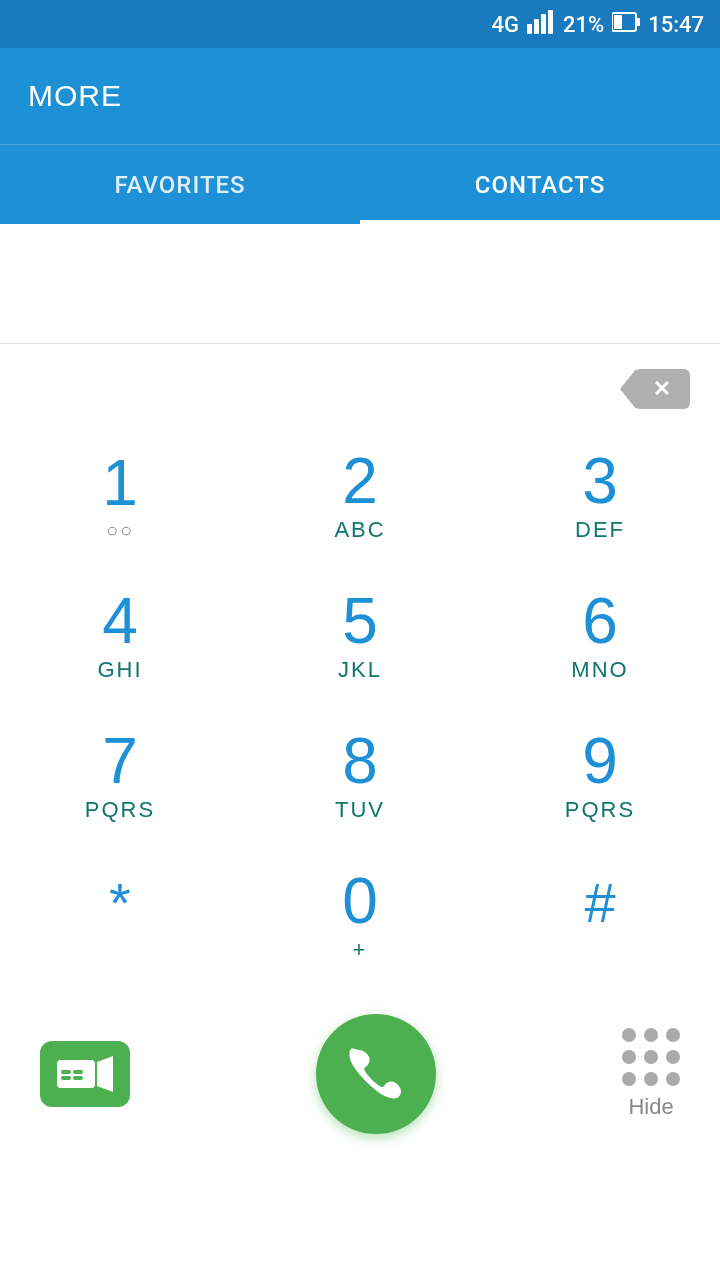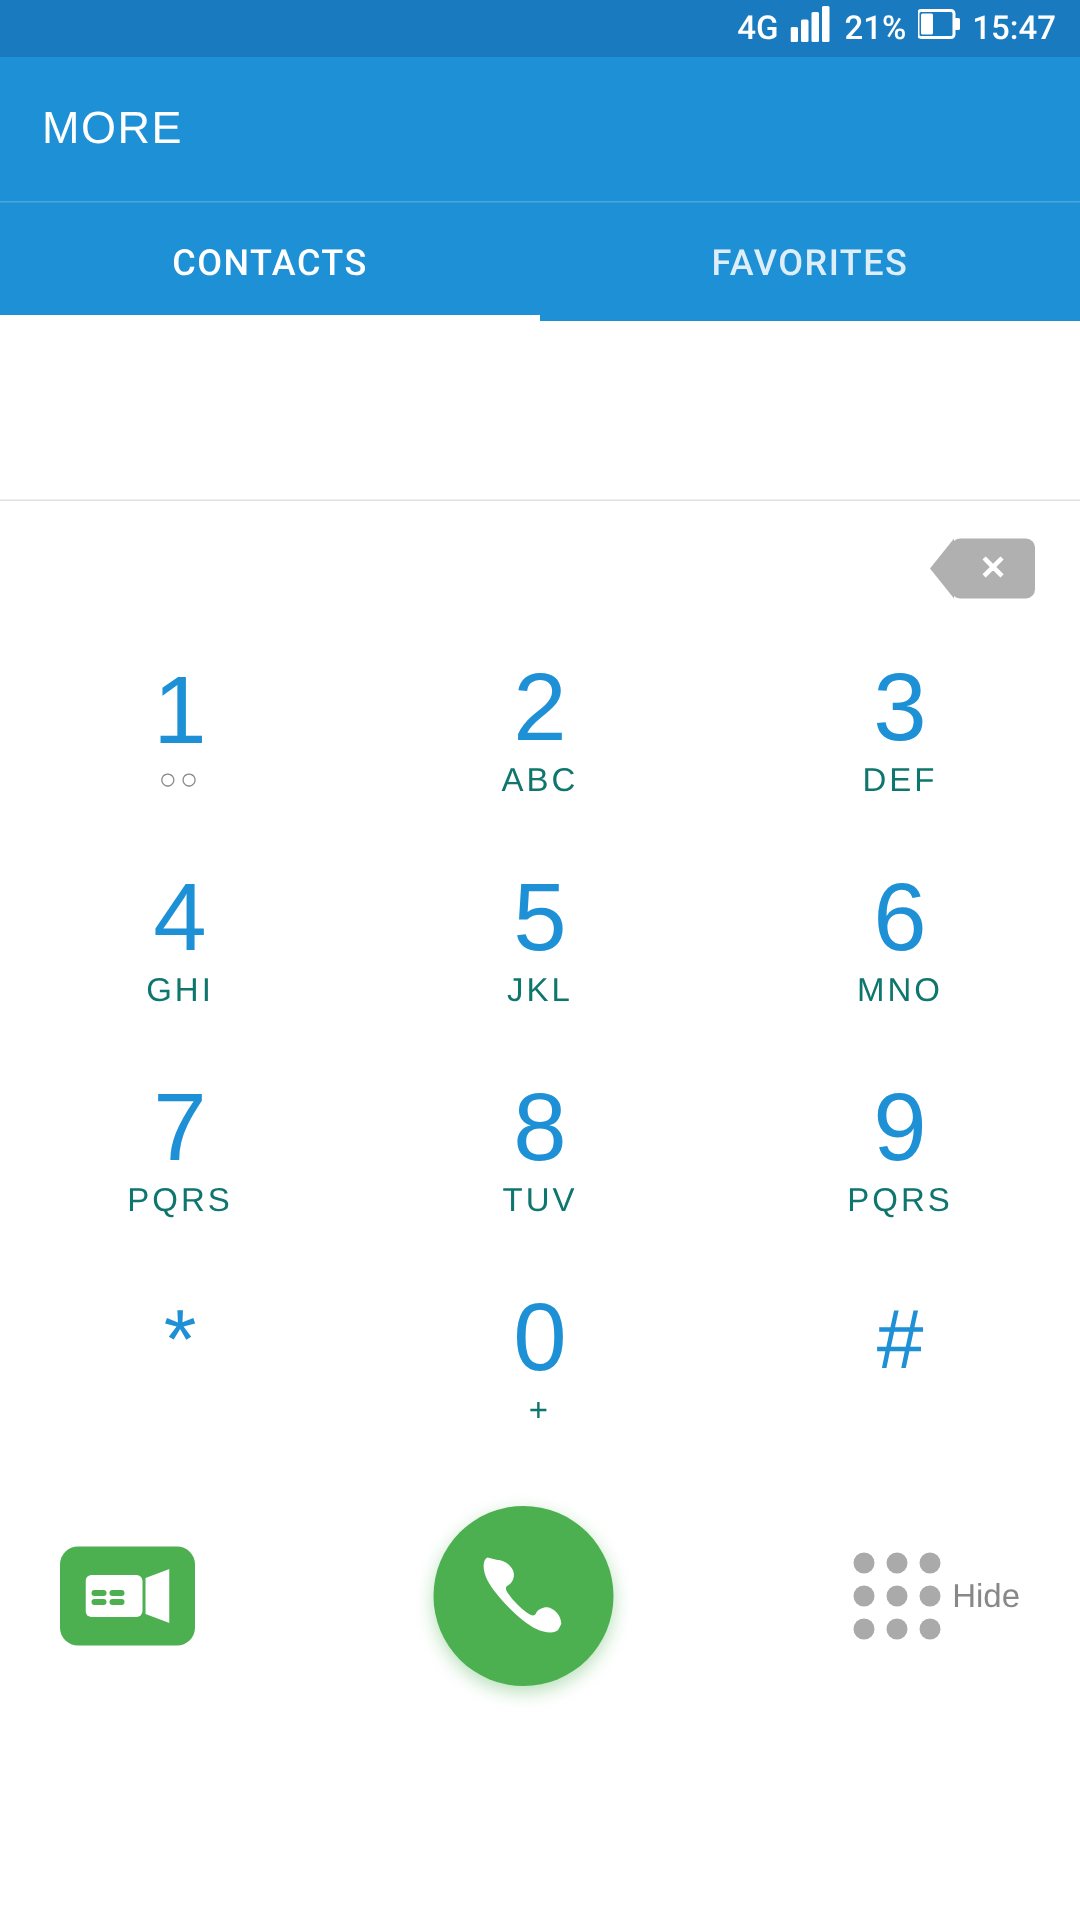--- a/index.html
+++ b/index.html
@@ -8,21 +8,21 @@
       width: 720px;
       min-height: 1279px;
       font-family: 'Roboto', sans-serif;
       background: #fff;
       overflow-x: hidden;
     }
 
     
     #status-bar {
       background: #1a7abf;
-      height: 38px;
+      height: 48px;
       display: flex;
       align-items: center;
       justify-content: flex-end;
       padding: 0 16px;
       gap: 8px;
     }
     .status-item {
       color: #fff;
       font-size: 22px;
       font-weight: 500;
@@ -212,21 +212,21 @@
       width: 120px;
       height: 120px;
       display: flex;
       align-items: center;
       justify-content: center;
       cursor: pointer;
       box-shadow: 0 4px 12px rgba(76,175,80,0.4);
     }
     #hide-btn {
       display: flex;
-      flex-direction: row;
+      flex-direction: column;
       align-items: center;
       gap: 8px;
       cursor: pointer;
       background: none;
       border: none;
     }
     .hide-grid {
       display: grid;
       grid-template-columns: repeat(3, 14px);
       gap: 8px;
@@ -264,25 +264,25 @@
     </svg>
   </span>
   <span class="status-item">15:47</span>
 </div>
 
 <div id="header">
   <button id="more-button">MORE</button>
 </div>
 
 <div id="tabs">
+  <div class="tab">
+    <span>FAVORITES</span>
+  </div>
   <div class="tab active">
     <span>CONTACTS</span>
-  </div>
-  <div class="tab">
-    <span>FAVORITES</span>
   </div>
 </div>
 
 <div id="display-area">
   <span id="number-display"></span>
 </div>
 
 <div id="keypad-area">
 
   <div id="backspace-row">

